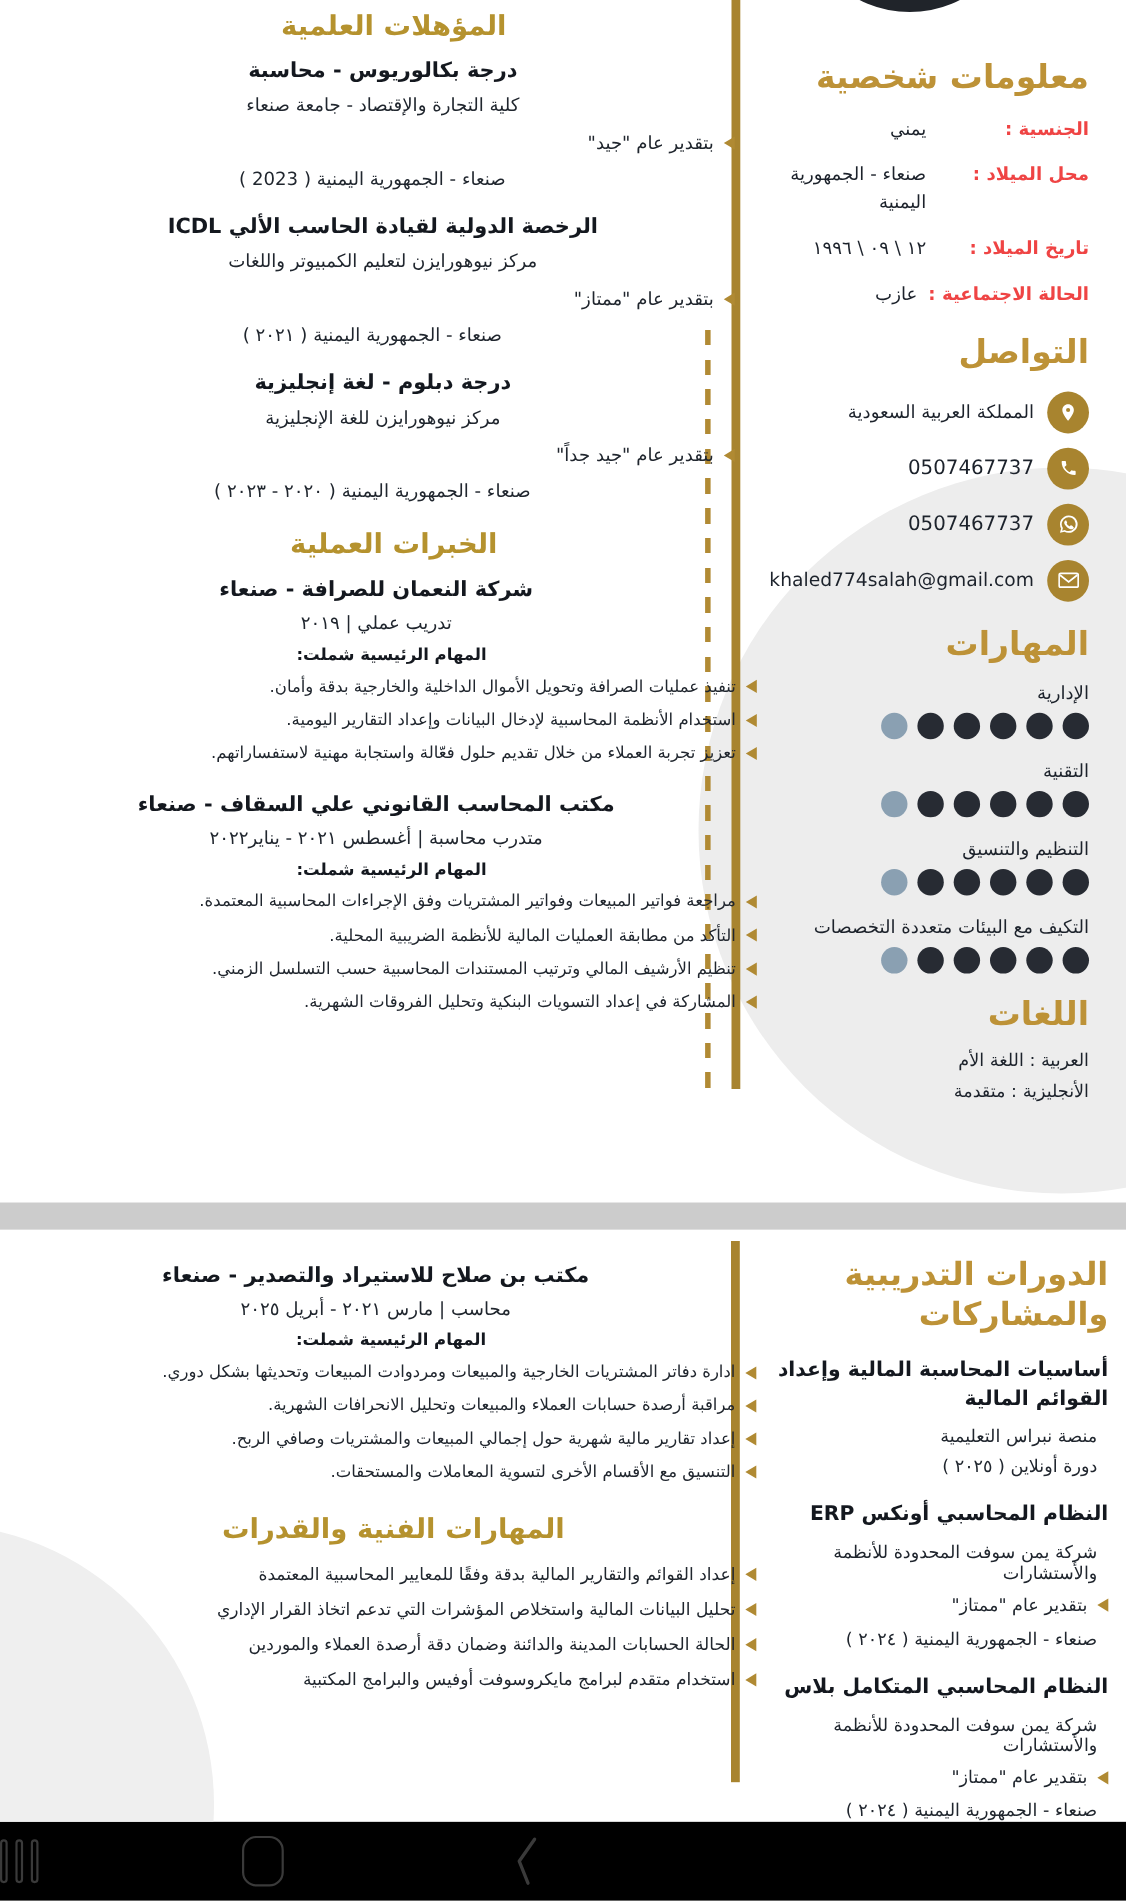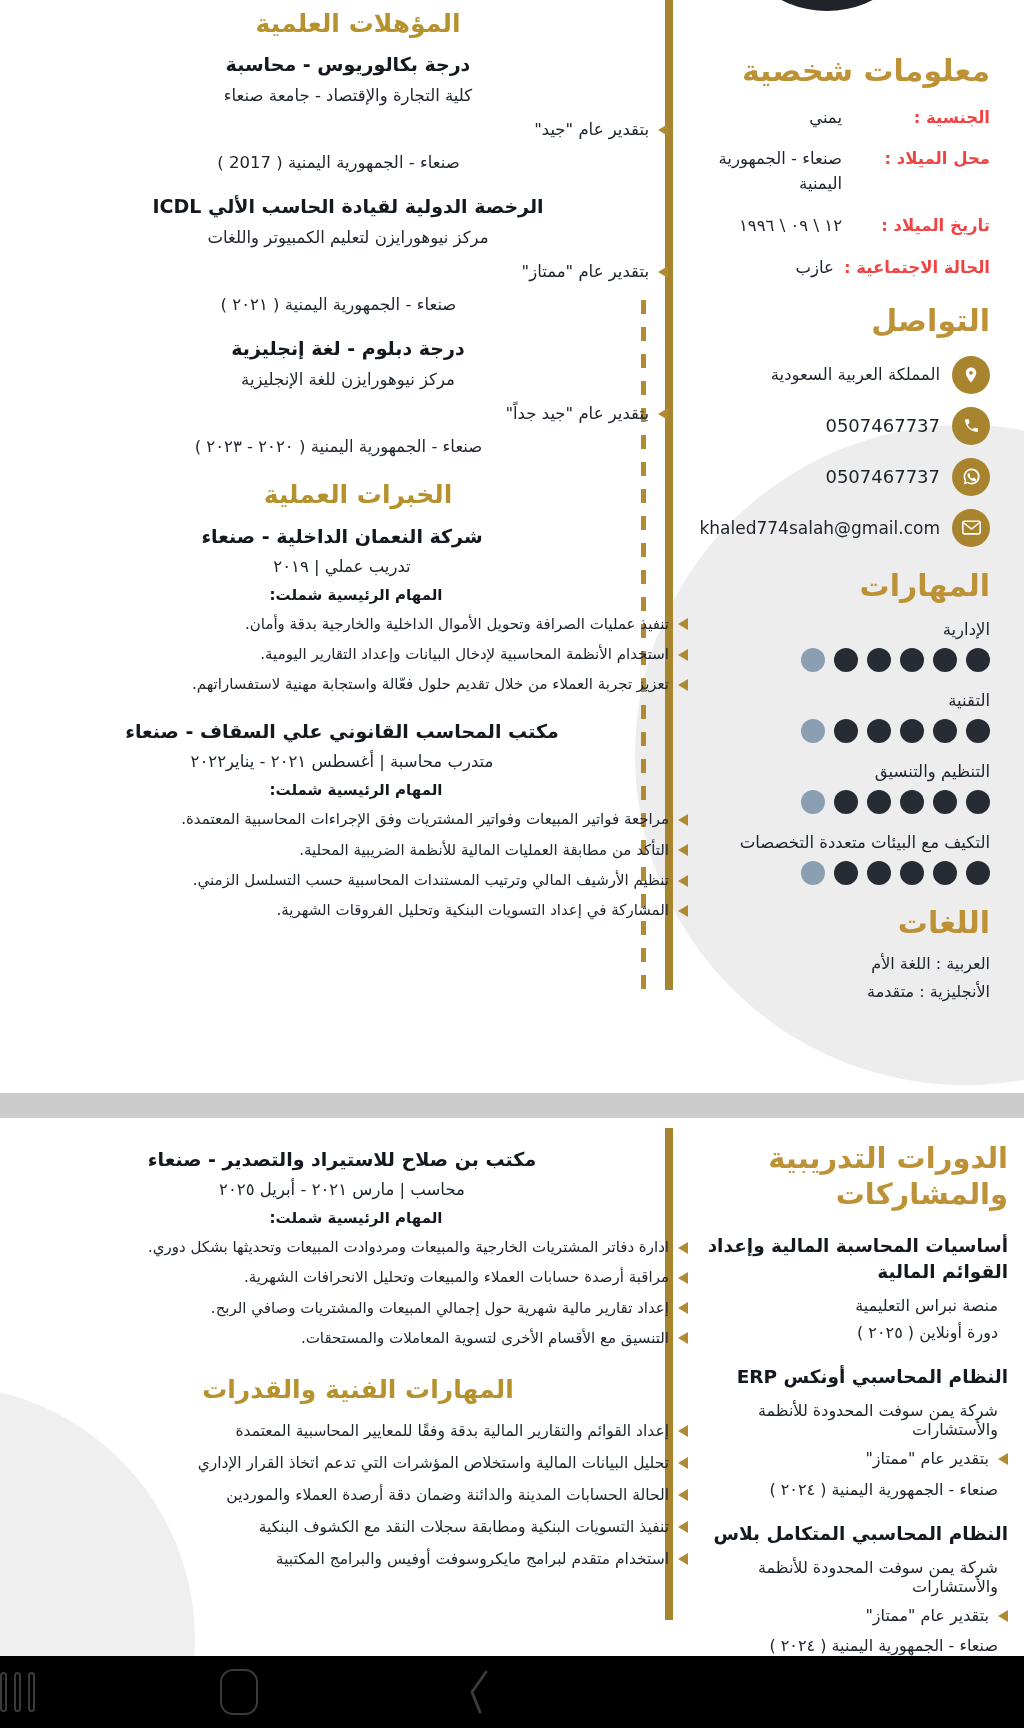--- a/index.html
+++ b/index.html
@@ -217,21 +217,21 @@
   <div class="main">
     <div class="gold-heading">المؤهلات العلمية</div>
 
     <div class="entry">
       <div class="entry-title">درجة بكالوريوس - محاسبة</div>
       <div class="entry-line">كلية التجارة والإقتصاد - جامعة صنعاء</div>
       <div class="bullet-line">
           <span class="tri"></span>
           <span>بتقدير عام "جيد"</span>
         </div>
-      <div class="entry-line indent">صنعاء - الجمهورية اليمنية ( 2017 )</div>
+      <div class="entry-line indent">صنعاء - الجمهورية اليمنية ( 2023 )</div>
     </div>
 
     <div class="entry">
       <div class="entry-title">الرخصة الدولية لقيادة الحاسب الألي ICDL</div>
       <div class="entry-line">مركز نيوهورايزن لتعليم الكمبيوتر واللغات</div>
       <div class="bullet-line">
           <span class="tri"></span>
           <span>بتقدير عام "ممتاز"</span>
         </div>
       <div class="entry-line indent">صنعاء - الجمهورية اليمنية ( ٢٠٢١ )</div>
@@ -243,21 +243,21 @@
       <div class="bullet-line">
           <span class="tri"></span>
           <span>بتقدير عام "جيد جداً"</span>
         </div>
       <div class="entry-line indent">صنعاء - الجمهورية اليمنية ( ٢٠٢٠ - ٢٠٢٣ )</div>
     </div>
 
     <div class="gold-heading" style="margin-top:6px;">الخبرات العملية</div>
 
     <div class="job">
-      <div class="job-company">شركة النعمان الداخلية - صنعاء</div>
+      <div class="job-company">شركة النعمان للصرافة - صنعاء</div>
       <div class="job-role">تدريب عملي | ٢٠١٩</div>
       <div class="tasks-label">المهام الرئيسية شملت:</div>
       <div class="bullet-line task">
           <span class="tri"></span>
           <span>تنفيذ عمليات الصرافة وتحويل الأموال الداخلية والخارجية بدقة وأمان.</span>
         </div>
       <div class="bullet-line task">
           <span class="tri"></span>
           <span>استخدام الأنظمة المحاسبية لإدخال البيانات وإعداد التقارير اليومية.</span>
         </div>
@@ -356,24 +356,20 @@
         <span class="tri"></span>
         <span>إعداد القوائم والتقارير المالية بدقة وفقًا للمعايير المحاسبية المعتمدة</span>
       </div>
     <div class="bullet-line tech-item">
         <span class="tri"></span>
         <span>تحليل البيانات المالية واستخلاص المؤشرات التي تدعم اتخاذ القرار الإداري</span>
       </div>
     <div class="bullet-line tech-item">
         <span class="tri"></span>
         <span>الحالة الحسابات المدينة والدائنة وضمان دقة أرصدة العملاء والموردين</span>
-      </div>
-    <div class="bullet-line tech-item">
-        <span class="tri"></span>
-        <span>تنفيذ التسويات البنكية ومطابقة سجلات النقد مع الكشوف البنكية</span>
       </div>
     <div class="bullet-line tech-item">
         <span class="tri"></span>
         <span>استخدام متقدم لبرامج مايكروسوفت أوفيس والبرامج المكتبية</span>
       </div>
   </div>
 </div>
 
 <div id="navbar" dir="ltr">
   <button class="nav-btn" id="nav-recents" aria-label="recents">

